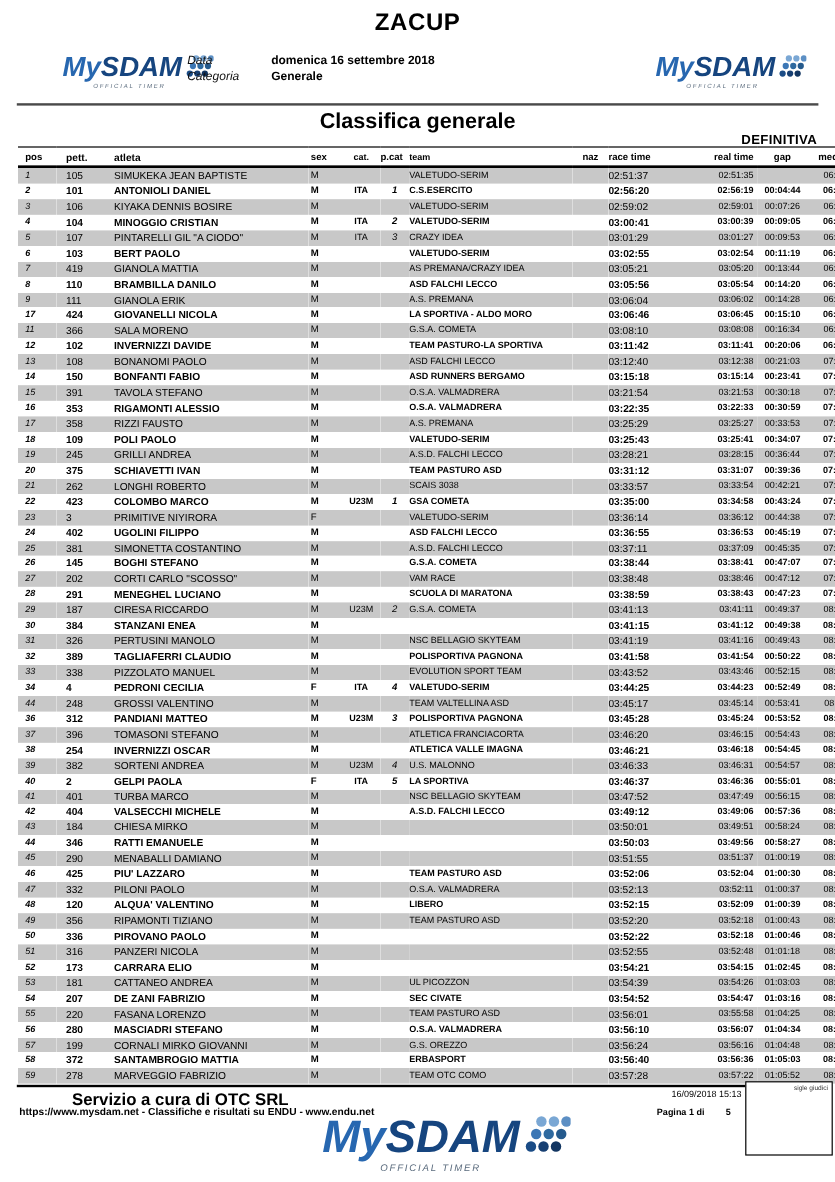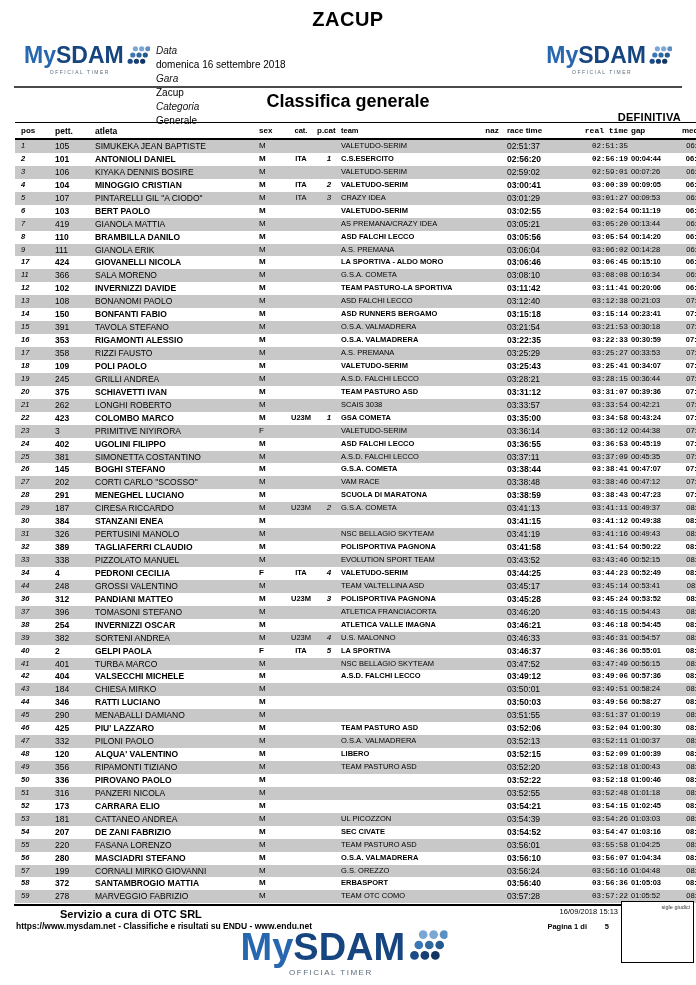--- a/index.html
+++ b/index.html
@@ -3,34 +3,34 @@
 <meta charset="utf-8">
 <style>
   html,body{margin:0;padding:0;}
   body{
     width:696px;height:985px;position:relative;background:#ffffff;
     font-family:"Liberation Sans",sans-serif;color:#000;overflow:hidden;
   }
   
   .page-title{position:absolute;top:8px;left:0;width:100%;text-align:center;
     font-size:20px;font-weight:bold;letter-spacing:.5px;}
-  .logo{display:inline-block;font-weight:bold;line-height:1;white-space:nowrap;}
+  .logo{display:inline-block;font-style:italic;font-weight:bold;line-height:1;white-space:nowrap;margin-left:28px;}
   .logo .t-my{color:#2767b0;}
   .logo .t-sdam{color:#16457f;}
   .logo .hash{display:inline-block;vertical-align:-2px;margin-left:2px;}
   .logo .sub{display:block;text-align:center;font-size:5px;color:#5a6b7d;
     letter-spacing:1.5px;font-weight:normal;margin-top:1px;padding-right:14px;}
   .logo-left{position:absolute;left:24px;top:44px;font-size:23px;}
   .logo-right{position:absolute;right:24px;top:44px;font-size:23px;}
   .logo-bottom{position:absolute;left:50%;transform:translateX(-52%);top:928px;font-size:38px;}
   .logo-bottom .sub{font-size:8px;padding-right:26px;}
   .meta{position:absolute;left:156px;top:44px;font-size:10px;line-height:14px;}
-  .meta-row{display:flex;flex-direction:column;}
+  .meta-row{display:flex;}
   .meta-label{width:70px;font-style:italic;color:#111;}
-  .meta-value{font-weight:normal;}
+  .meta-value{font-weight:bold;}
   .rule-top{position:absolute;left:14px;right:14px;top:86px;height:2px;background:#4a4a4a;}
   
   .section-title{position:absolute;top:91px;left:0;width:100%;text-align:center;
     font-size:18px;font-weight:bold;}
   .status{position:absolute;top:111px;right:15px;font-size:11px;font-weight:bold;letter-spacing:.3px;}
   
   .tablewrap{position:absolute;left:15px;top:122px;width:669px;}
   table{border-collapse:collapse;table-layout:fixed;width:669px;}
   thead tr{border-top:1.5px solid #000;border-bottom:2px solid #000;}
   th{font-size:8px;font-weight:bold;text-align:left;padding:2px 0 2px 0;height:11px;
@@ -43,27 +43,27 @@
   .c1{width:40px;padding-left:8px;font-size:8.5px;}
   .c2{width:162px;font-size:8.5px;}
   .c3{width:26px;padding-left:2px;margin-left:40px;}
   .c4{width:32px;text-align:center;font-size:7.5px;}
   .c5{width:24px;text-align:center;}
   td.c5{font-style:italic;}
   th.c5{text-align:left;}
   .c6{width:136px;font-size:7.5px;}
   .c7{width:30px;text-align:center;}
   .c8{width:60px;text-align:left;padding-right:3px;font-size:8.5px;}
-  .c9{width:58px;text-align:right;padding-right:3px;font-size:7.5px;font-family:Liberation Mono, monospace;}
-  .c10{width:42px;text-align:left;padding-right:2px;font-size:7.5px;}
+  .c9{width:58px;text-align:right;padding-right:3px;font-size:7.5px;}
+  .c10{width:42px;text-align:center;padding-right:2px;font-size:7.5px;}
   .c11{width:30px;text-align:right;padding-right:1px;font-size:7.5px;}
   th.c8,th.c9,th.c10,th.c11{font-size:8px;}
   
   .rule-bottom{position:absolute;left:14px;right:14px;top:904px;height:2px;background:#000;}
-  .footer-service{position:absolute;left:16px;top:908px;font-size:11px;font-weight:bold;padding-left:44px;}
+  .footer-service{position:absolute;left:16px;top:908px;font-size:14px;font-weight:bold;padding-left:44px;}
   .footer-link{position:absolute;left:16px;top:921px;font-size:8.5px;font-weight:bold;}
   .footer-datetime{position:absolute;right:78px;top:907px;font-size:7.5px;font-weight:normal;}
   .footer-pagina{position:absolute;right:109px;top:922px;font-size:7.5px;font-weight:bold;}
   .footer-page-total{position:absolute;right:87px;top:922px;font-size:7.5px;font-weight:bold;}
   .judges-box{position:absolute;left:621px;top:901px;width:71px;height:60px;
     border:1px solid #000;background:#fff;}
   .judges-label{position:absolute;top:2px;right:3px;font-size:5.5px;color:#333;}
 </style>
 </head>
 <body>
@@ -82,24 +82,20 @@
         <circle cx="20" cy="31" r="5" fill="#173f72"></circle>
         <circle cx="32" cy="31" r="5" fill="#123561"></circle>
   </svg></span>
   <span class="sub">OFFICIAL TIMER</span>
 </div>
 
 <div class="meta">
   <div class="meta-row">
     <span class="meta-label">Data</span>
     <span class="meta-value">domenica 16 settembre 2018</span>
-  </div>
-  <div class="meta-row">
-    <span class="meta-label">Gara</span>
-    <span class="meta-value">Zacup</span>
   </div>
   <div class="meta-row">
     <span class="meta-label">Categoria</span>
     <span class="meta-value">Generale</span>
   </div>
 </div>
 
 <div class="logo logo-right">
   <span class="t-my">My</span><span class="t-sdam">SDAM</span><span class="hash"><svg width="24" height="20" viewBox="0 0 46 38">
     <circle cx="18" cy="7" r="5" fill="#7aa7d4"></circle>
@@ -737,21 +733,21 @@
           <td class="c6"></td>
           <td class="c7"></td>
           <td class="c8">03:50:01</td>
           <td class="c9">03:49:51</td>
           <td class="c10">00:58:24</td>
           <td class="c11">08:21</td>
         </tr>
         <tr class="even">
           <td class="c0">44</td>
           <td class="c1">346</td>
-          <td class="c2">RATTI LUCIANO</td>
+          <td class="c2">RATTI EMANUELE</td>
           <td class="c3">M</td>
           <td class="c4"></td>
           <td class="c5"></td>
           <td class="c6"></td>
           <td class="c7"></td>
           <td class="c8">03:50:03</td>
           <td class="c9">03:49:56</td>
           <td class="c10">00:58:27</td>
           <td class="c11">08:21</td>
         </tr>

